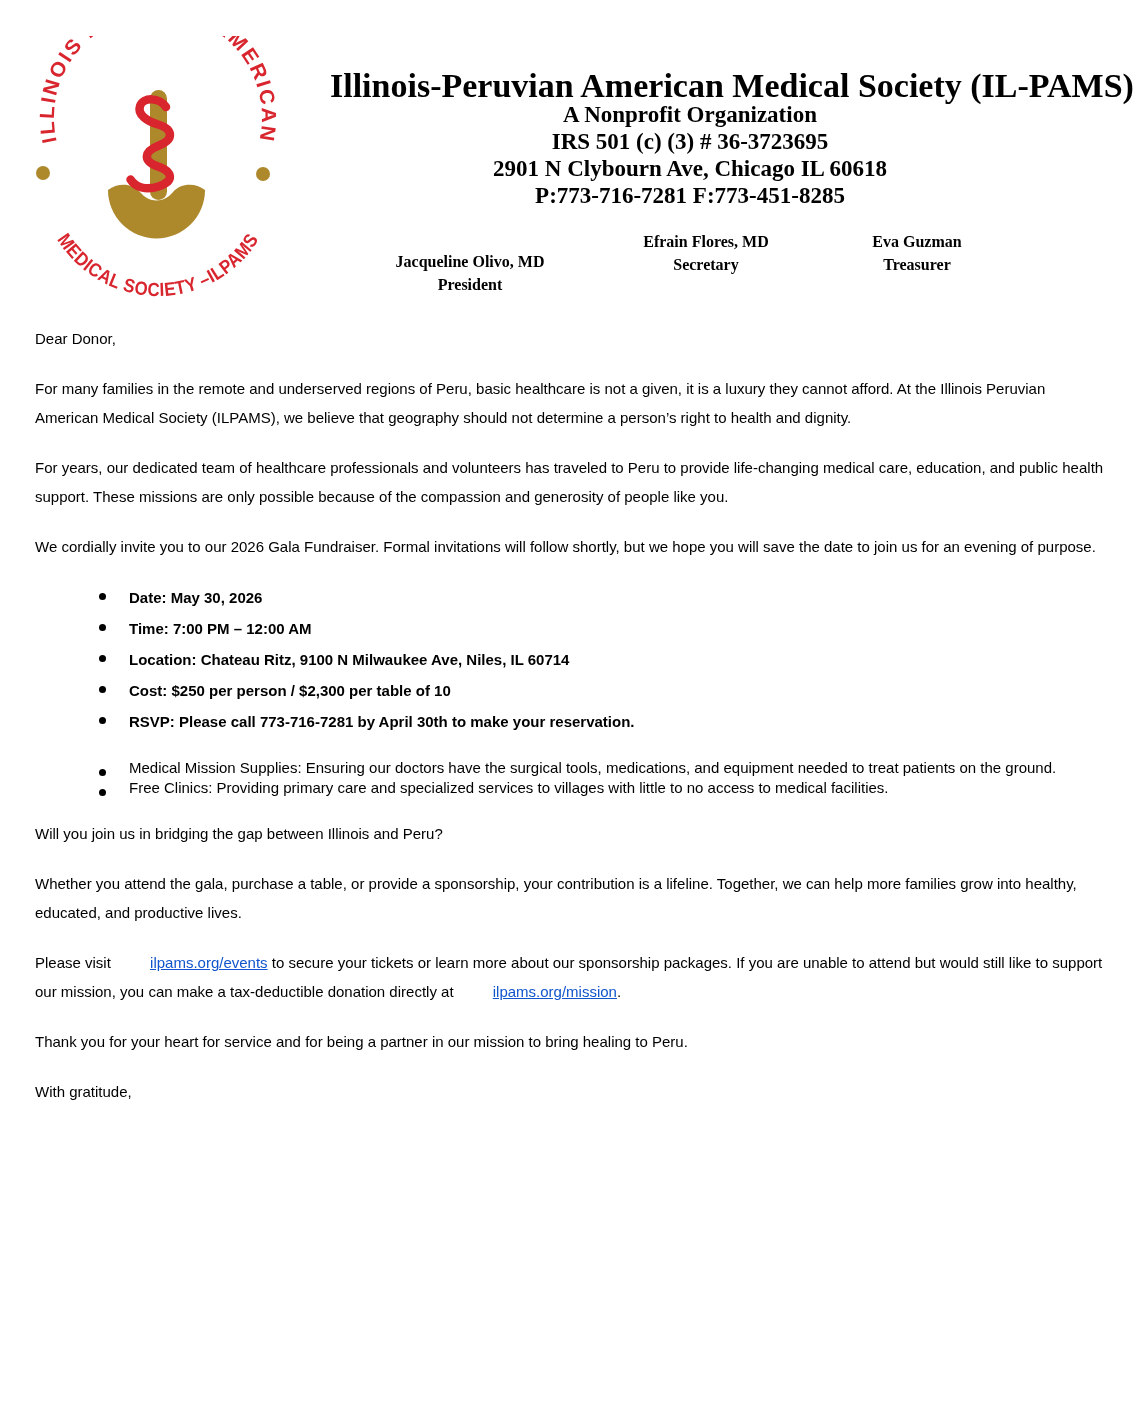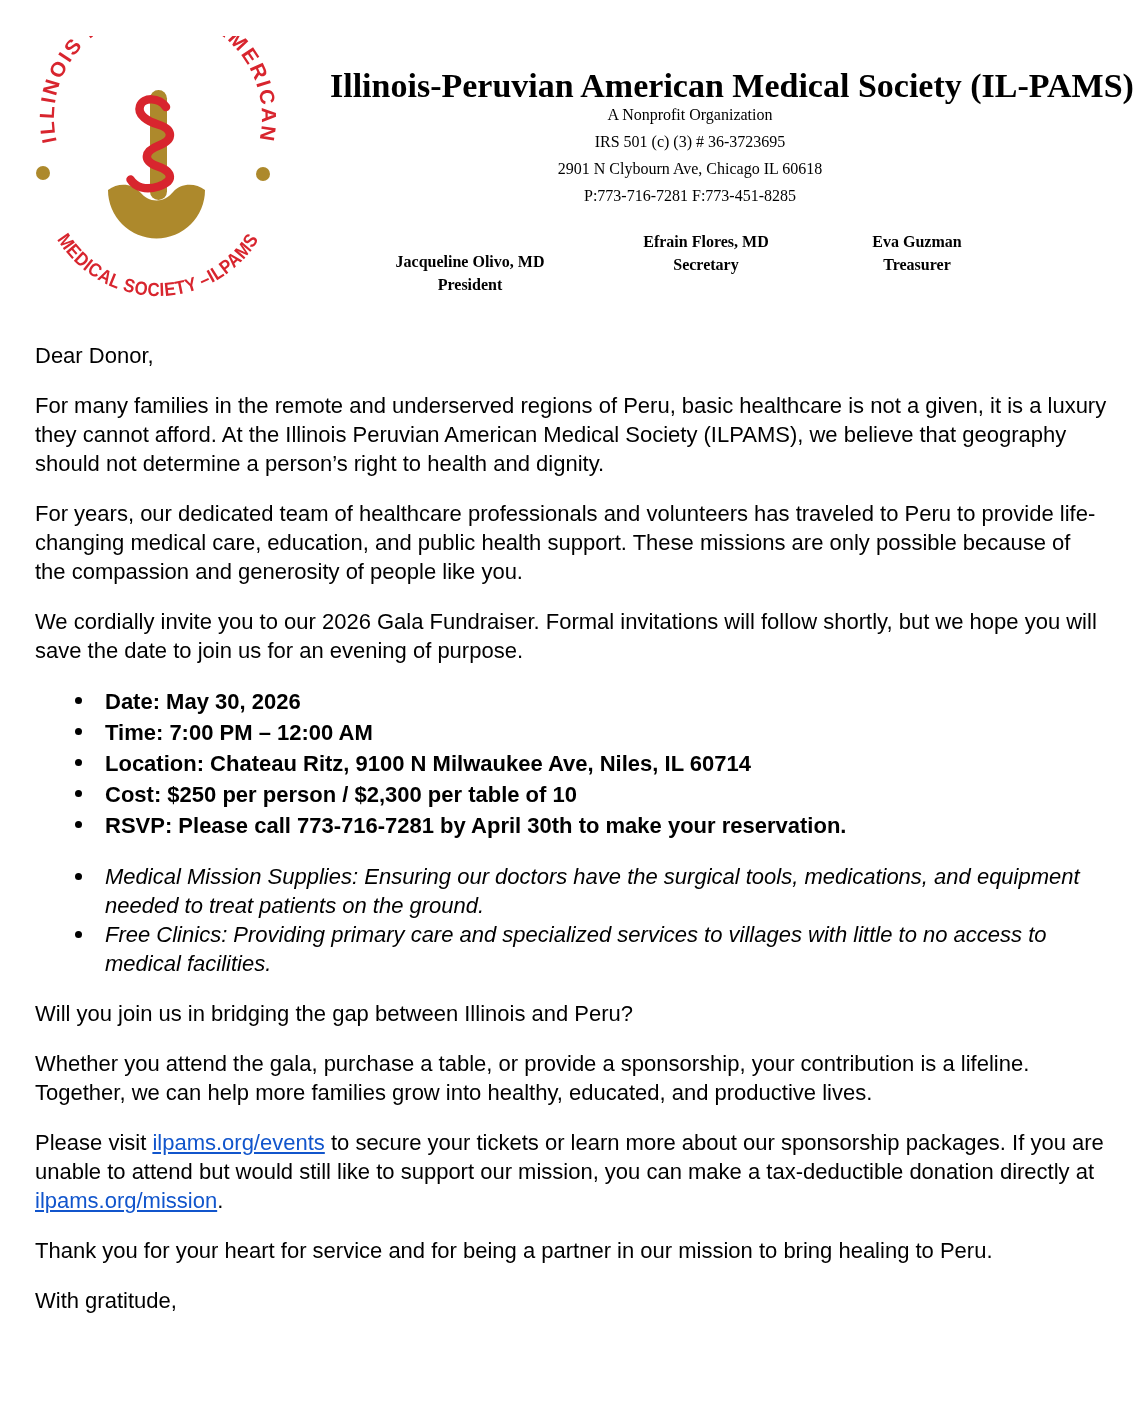--- a/index.html
+++ b/index.html
@@ -10,47 +10,47 @@
   }
   
   .logo { position:absolute; left:27px; top:36px; width:264px; height:278px; }
   .ring-text { font-family:"Liberation Sans","DejaVu Sans",sans-serif; font-weight:bold; }
   
   .letterhead {
     position:absolute; left:330px; top:70px; width:720px; text-align:center;
     font-family:"Liberation Serif","DejaVu Serif",serif;
   }
   .letterhead .title { font-size:34px; font-weight:bold; line-height:31px; white-space:nowrap; }
-  .letterhead .info  { font-size:16px; line-height:27px; }
+  .letterhead .info  { font-size:23px; line-height:27px;font-weight:bold; }
   .officers {
     position:absolute; left:360px; top:230px; width:660px; height:60px;
     font-family:"Liberation Serif","DejaVu Serif",serif; font-weight:bold;
     font-size:16px; line-height:23px;
   }
   .officer { position:absolute; width:220px; text-align:center; top:0; }
   .officer.c1 { left:0;margin-top:20px; }
   .officer.c2 { left:236px; }
   .officer.c3 { left:447px; }
   
   .letter {
-    position:absolute; left:35px; top:341px; width:1072px;
-    font-size:22px; line-height:29px;
+    position:absolute; left:35px; top:324px; width:1072px;
+    font-size:15px; line-height:29px;
   }
   .letter p { margin:0 0 21px 0; }
   .letter ul { margin:0 0 21px 0; padding:0 0 0 70px; list-style:none; }
   ul.event-list { margin-top:12px; }
   ul.event-list li { line-height:31px; font-weight:bold; }
-  ul.impact-list li { line-height:29px;font-style:italic; }
-  .letter li { position:relative; }
+  ul.impact-list li { line-height:20px; }
+  .letter li { position:relative;margin-left:24px; }
   .letter li::before {
     content:""; position:absolute; left:-30px; top:11px;
     width:7px; height:7px; border-radius:50%; background:#000;
   }
   .bold { font-weight:normal; }
-  .letter a { color:#1155cc; text-decoration:underline; cursor:pointer; }
+  .letter a { color:#1155cc; text-decoration:underline; cursor:pointer;margin-left:35px; }
 </style>
 </head>
 <body>
 
 <div class="logo">
   <svg width="264" height="278" viewBox="0 0 264 278">
     <defs>
       <path id="arcTop" d="M 31.5 112 A 104 104 0 1 1 230.5 112" fill="none"></path>
       <path id="arcBottom" d="M 27.8 199.2 A 118 118 0 0 0 234.2 199.2" fill="none"></path>
     </defs>

